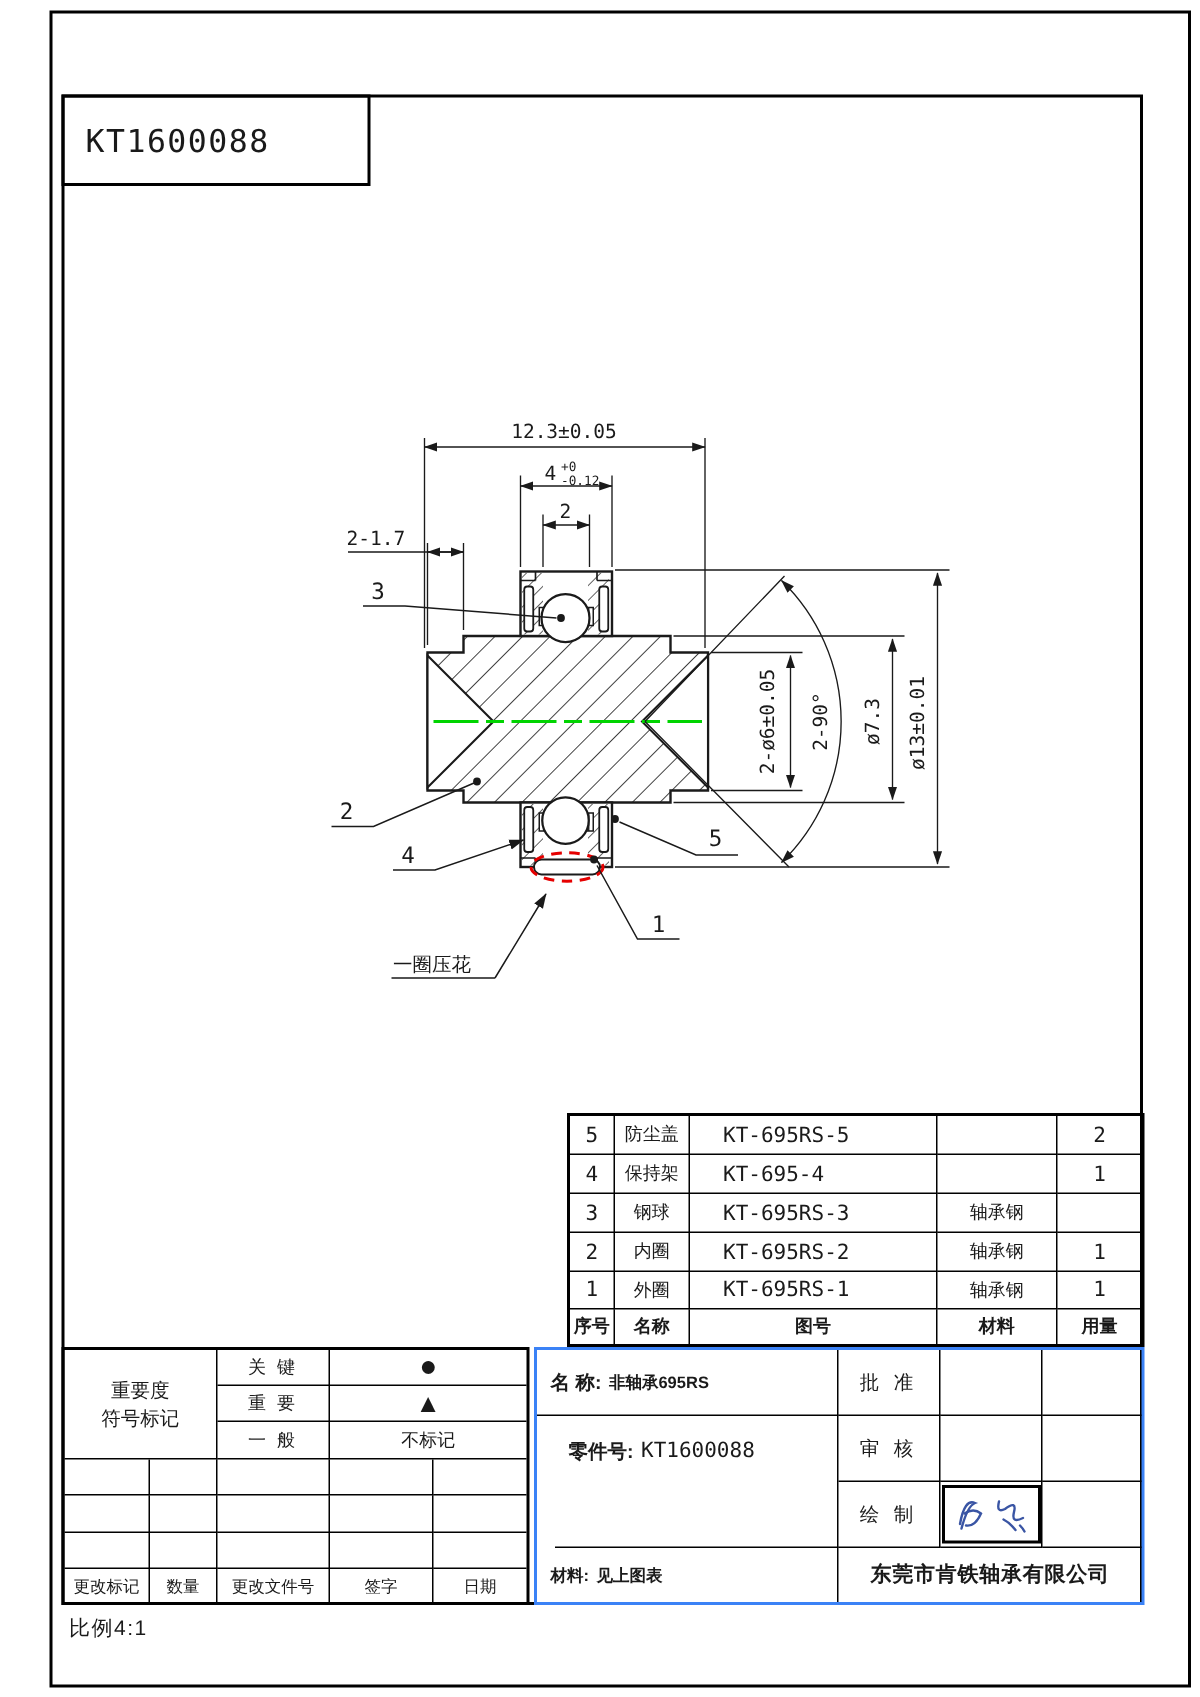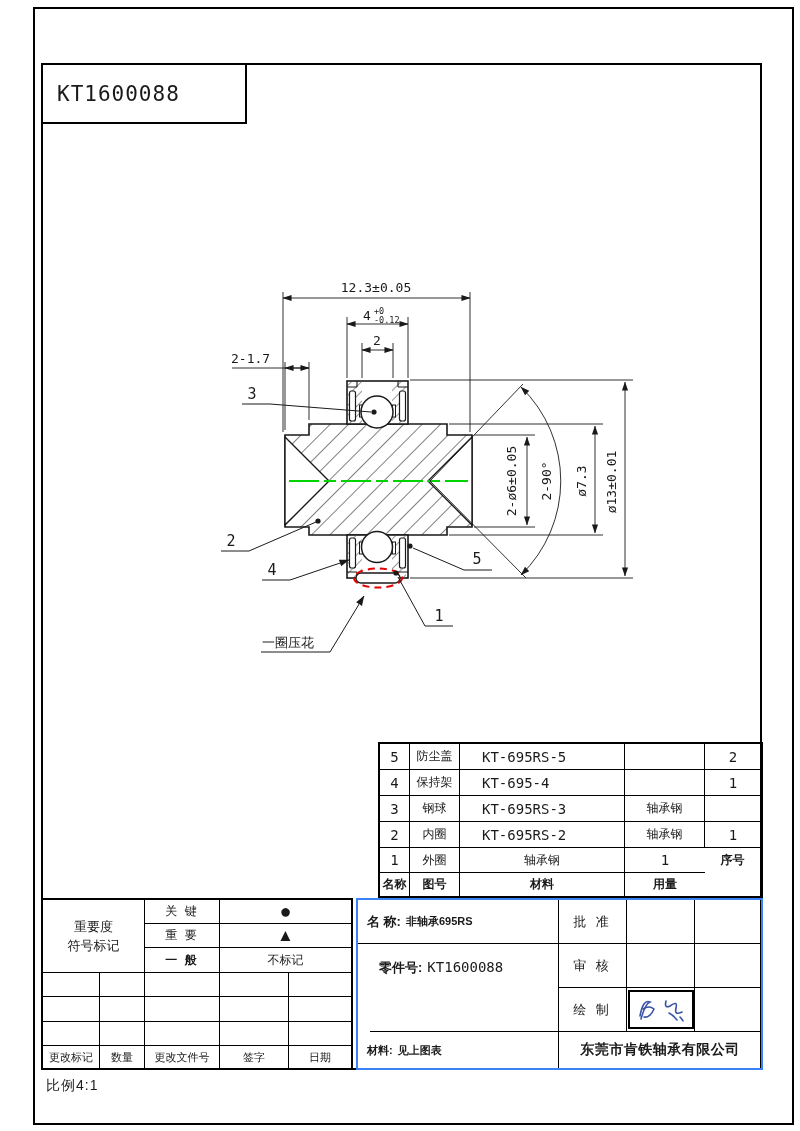--- a/index.html
+++ b/index.html
@@ -184,40 +184,41 @@
     <div class="cell bb num mono"></div>
 
     <div class="cell br bb num mono">2</div>
     <div class="cell br bb">内圈</div>
     <div class="cell br bb code mono">KT-695RS-2</div>
     <div class="cell br bb">轴承钢</div>
     <div class="cell bb num mono">1</div>
 
     <div class="cell br bb num mono">1</div>
     <div class="cell br bb">外圈</div>
+    <div class="cell br bb code mono">KT-695RS-1</div>
     <div class="cell br bb">轴承钢</div>
     <div class="cell bb num mono">1</div>
 
     <div class="cell br hdr">序号</div>
     <div class="cell br hdr">名称</div>
     <div class="cell br hdr">图号</div>
     <div class="cell br hdr">材料</div>
     <div class="cell hdr">用量</div>
   </div>
 
   <div class="abs lblock">
     <div class="cell br bb lb-title">
       <span>重要度</span>
       <span>符号标记</span>
     </div>
     <div class="cell br bb lvl" style="grid-column:3;grid-row:1;">关 键</div>
     <div class="cell bb sym-big" style="grid-column:4/6;grid-row:1;">●</div>
     <div class="cell br bb lvl" style="grid-column:3;grid-row:2;">重 要</div>
     <div class="cell bb sym-tri" style="grid-column:4/6;grid-row:2;">▲</div>
-    <div class="cell br bb lvl" style="grid-column:3;grid-row:3;font-weight:bold;">一 般</div>
+    <div class="cell br bb lvl" style="grid-column:3;grid-row:3;">一 般</div>
     <div class="cell bb" style="grid-column:4/6;grid-row:3;">不标记</div>
 
     <div class="cell br bb" style="grid-row:4"></div>
     <div class="cell br bb" style="grid-row:4"></div>
     <div class="cell br bb" style="grid-row:4"></div>
     <div class="cell br bb" style="grid-row:4"></div>
     <div class="cell bb" style="grid-row:4"></div>
     <div class="cell br bb" style="grid-row:5"></div>
     <div class="cell br bb" style="grid-row:5"></div>
     <div class="cell br bb" style="grid-row:5"></div>

